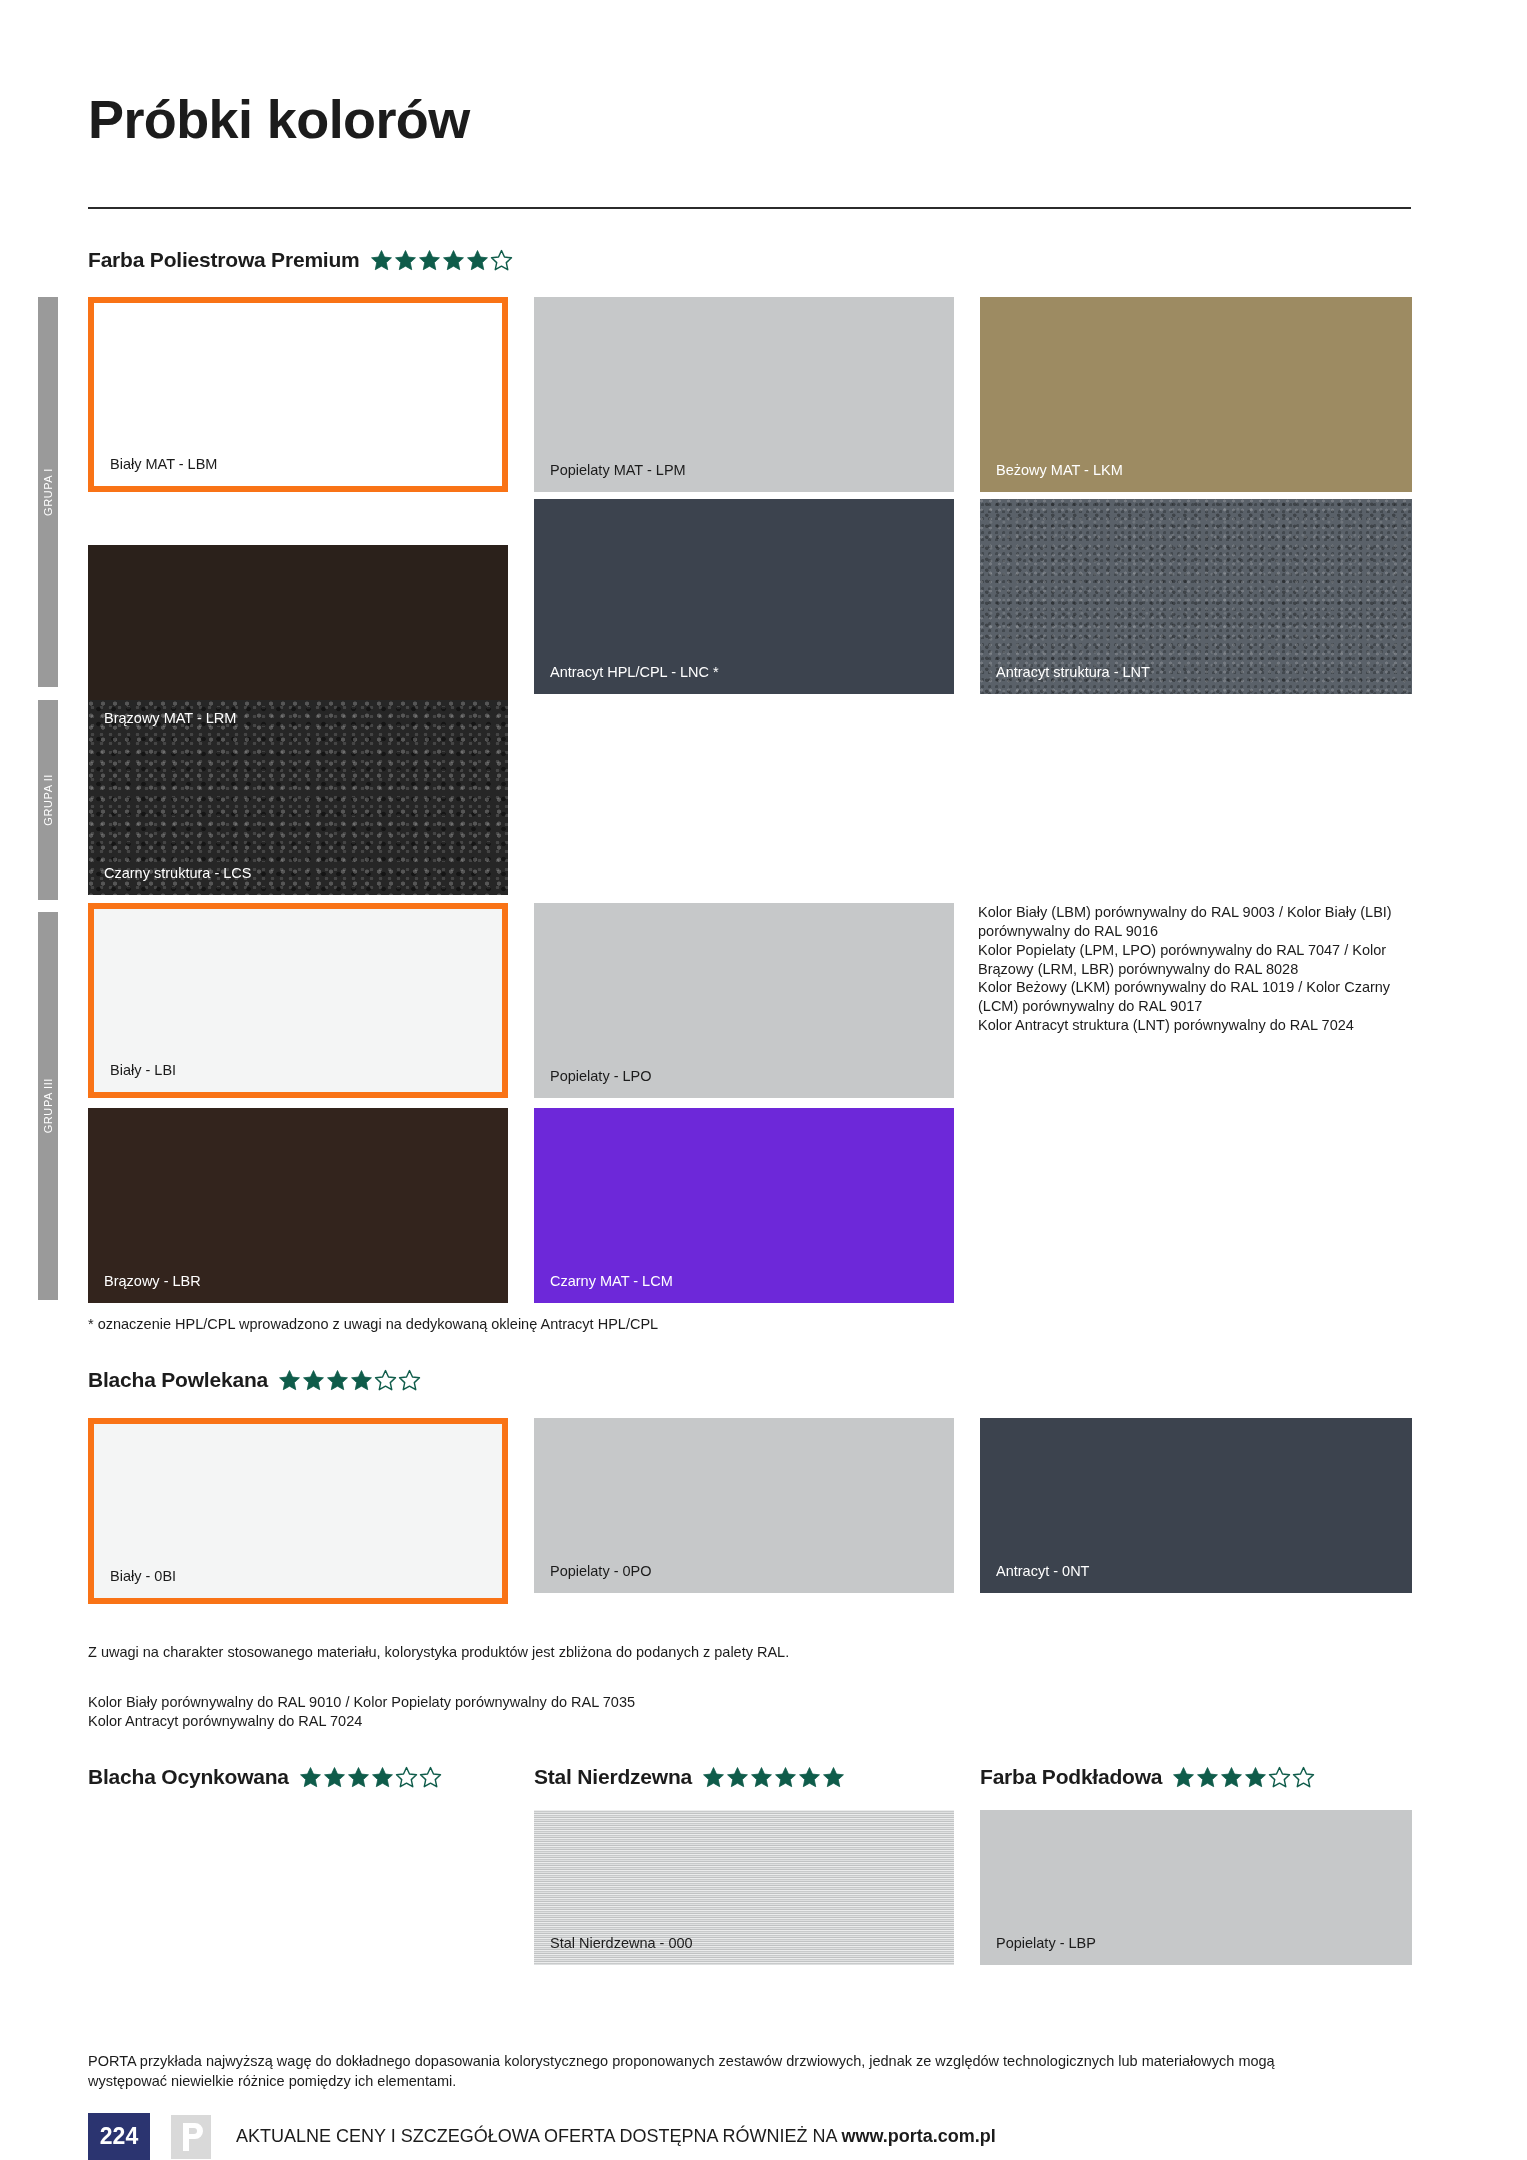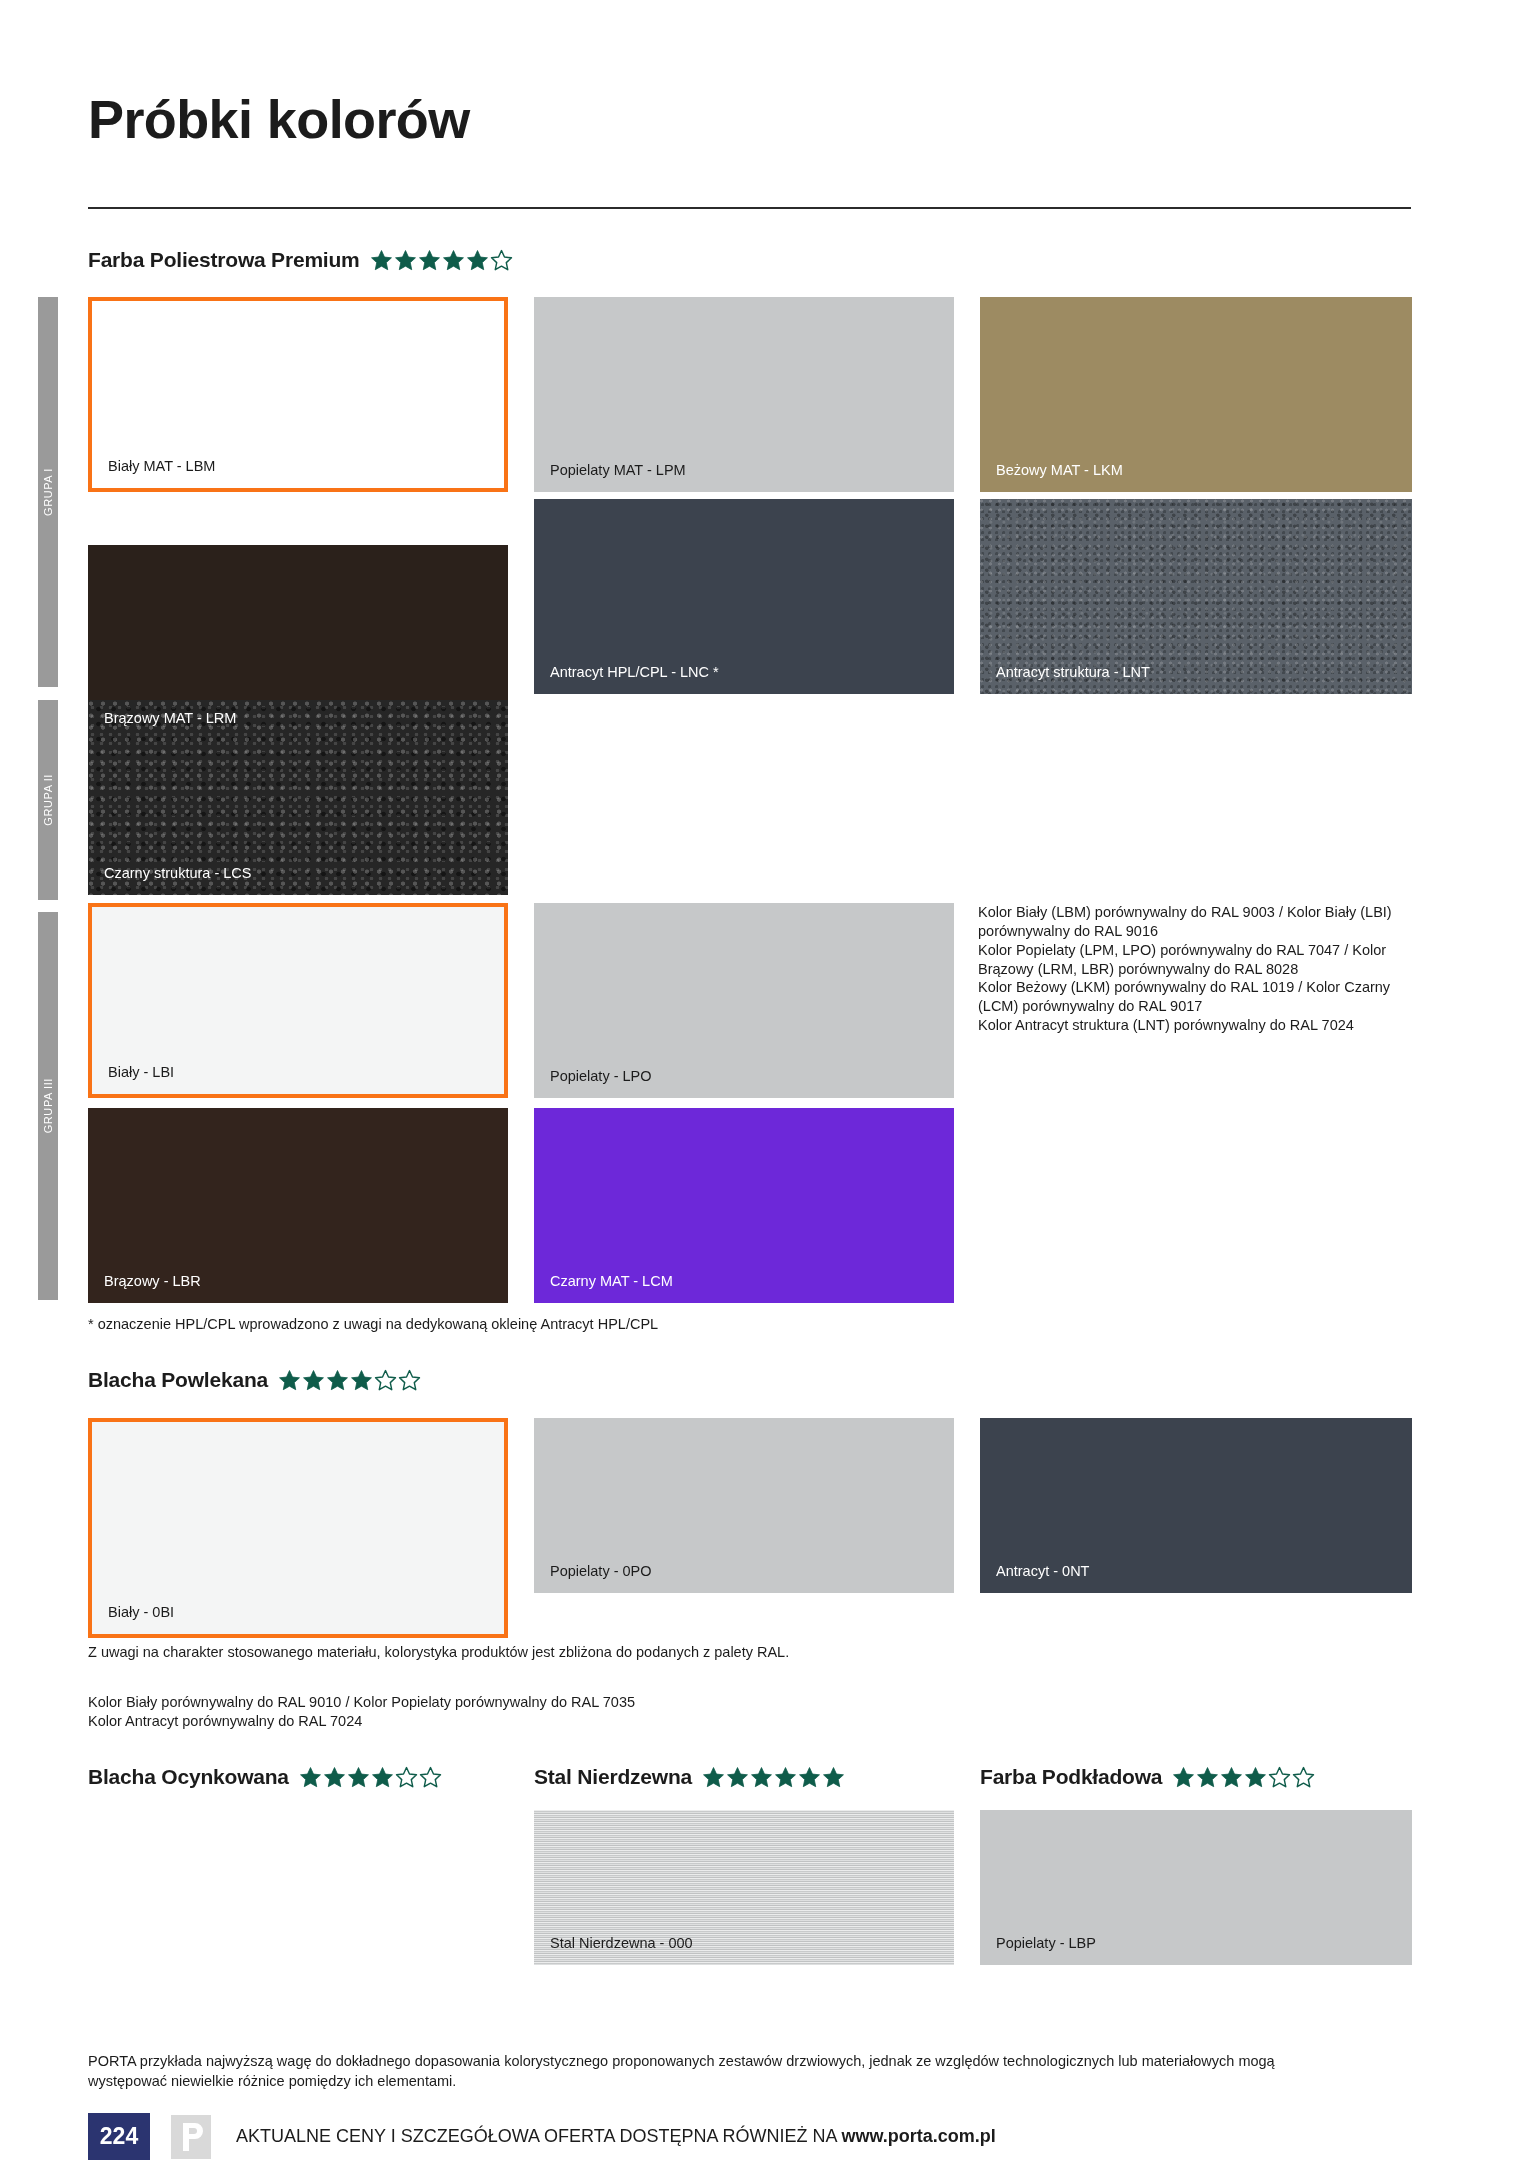--- a/index.html
+++ b/index.html
@@ -83,21 +83,21 @@
     position: absolute;
     left: 16px;
     bottom: 13px;
     font-size: 14.5px;
     line-height: 1.2;
     white-space: nowrap;
     z-index: 3;
   }
   .cap-dark { color: #ffffff; }
   .cap-light { color: #1c1c1c; }
-  .bordered { border: 4px solid #f97316; }
+  .bordered { border: 6px solid #f97316; }
 
   
   .tex-struct::after {
     content: "";
     position: absolute; inset: 0; z-index: 1;
     background-image:
       radial-gradient(circle at 18% 22%, rgba(255,255,255,.16) 0 1.3px, transparent 1.7px),
       radial-gradient(circle at 62% 48%, rgba(0,0,0,.30) 0 1.5px, transparent 2px),
       radial-gradient(circle at 84% 78%, rgba(255,255,255,.12) 0 1.2px, transparent 1.8px),
       radial-gradient(circle at 38% 82%, rgba(0,0,0,.25) 0 1.4px, transparent 1.9px);
@@ -295,21 +295,21 @@
         </svg>
         <svg width="23" height="23" viewBox="0 0 24 24">
           <path d="M12 1.6 L15.1 8.4 L22.4 9.2 L17 14.2 L18.5 21.6 L12 17.9 L5.5 21.6 L7 14.2 L1.6 9.2 L8.9 8.4 Z" fill="none" stroke="#0f5c4a" stroke-width="1.5" stroke-linejoin="round"></path>
         </svg>
         <svg width="23" height="23" viewBox="0 0 24 24">
           <path d="M12 1.6 L15.1 8.4 L22.4 9.2 L17 14.2 L18.5 21.6 L12 17.9 L5.5 21.6 L7 14.2 L1.6 9.2 L8.9 8.4 Z" fill="none" stroke="#0f5c4a" stroke-width="1.5" stroke-linejoin="round"></path>
         </svg>
       </span>
   </div>
 
-  <div class="swatch bordered" style="left: 88px; top: 1418px; width: 420px; height: 220px; background: rgb(244, 245, 245);">
+  <div class="swatch bordered" style="left: 88px; top: 1418px; width: 420px; height: 186px; background: rgb(244, 245, 245);">
     <span class="caption cap-light">Biały - 0BI</span>
   </div>
   <div class="swatch" style="left: 534px; top: 1418px; width: 420px; height: 175px; background: rgb(198, 200, 201);">
     <span class="caption cap-light">Popielaty - 0PO</span>
   </div>
   <div class="swatch" style="left: 980px; top: 1418px; width: 432px; height: 175px; background: rgb(60, 67, 78);">
     <span class="caption cap-dark">Antracyt - 0NT</span>
   </div>
 
   <div class="note" style="left:88px; top:1643px; width:1200px;">Z uwagi na charakter stosowanego materiału, kolorystyka produktów jest zbliżona do podanych z palety RAL.</div>

